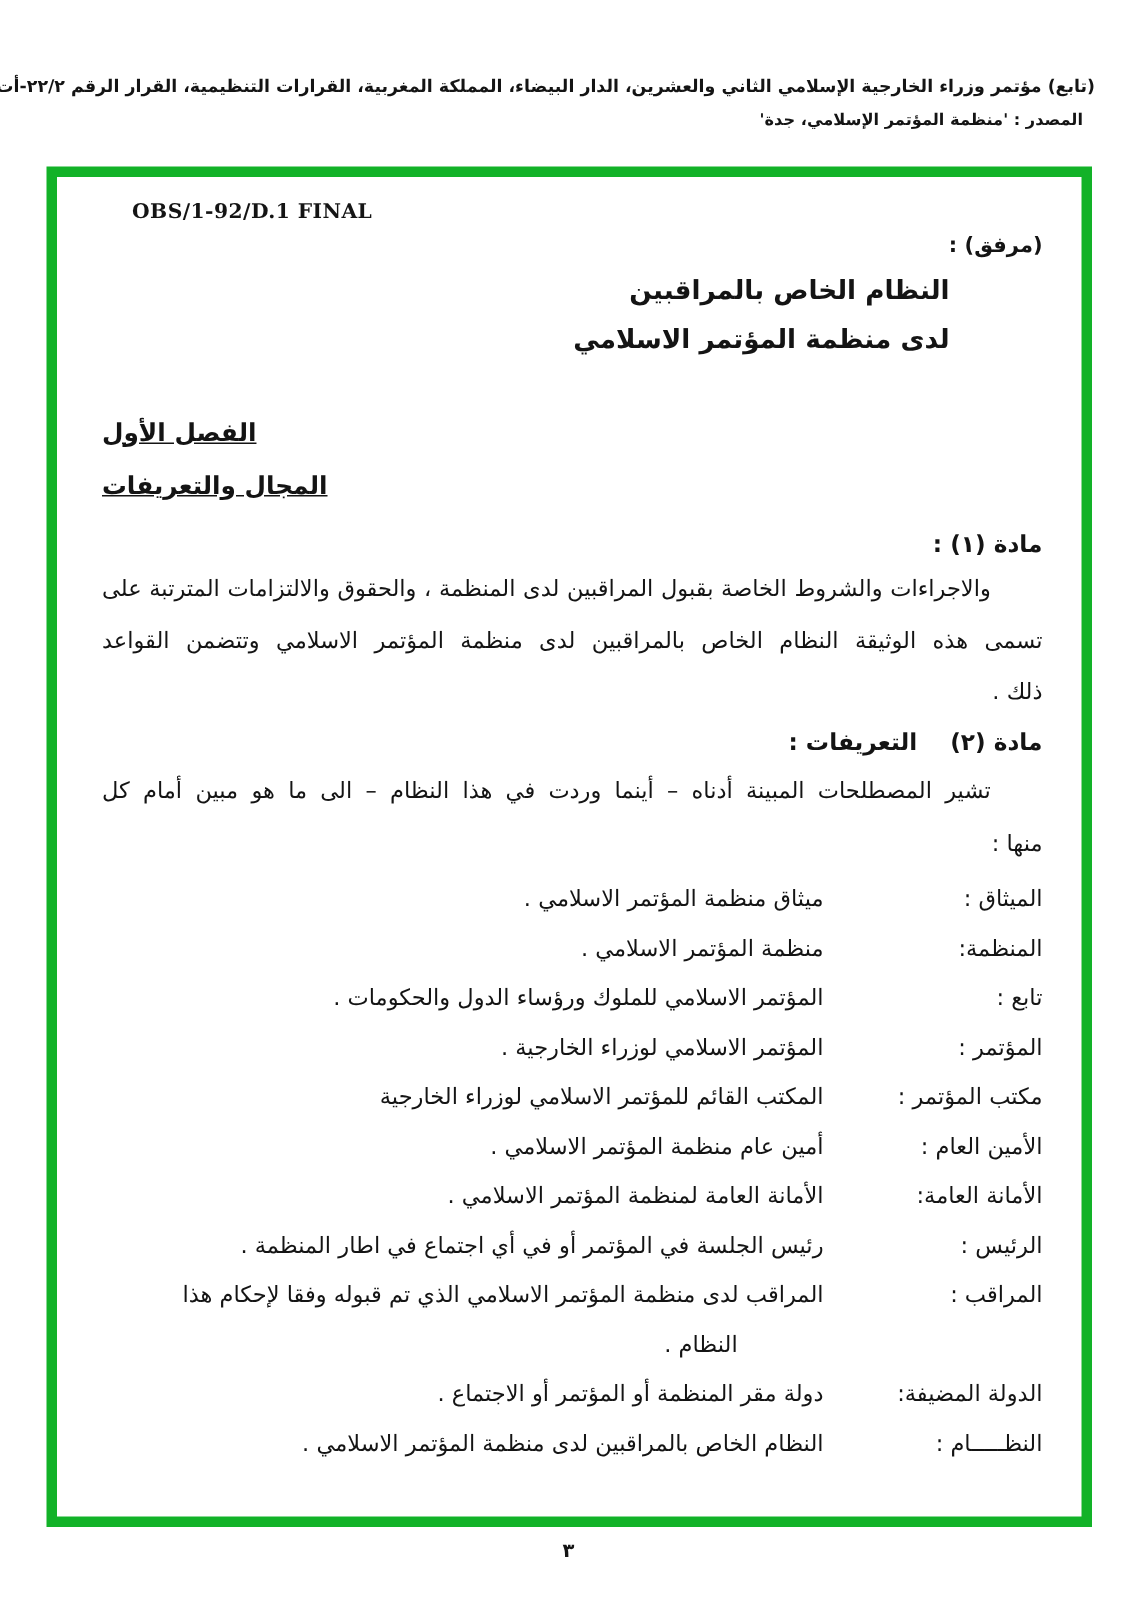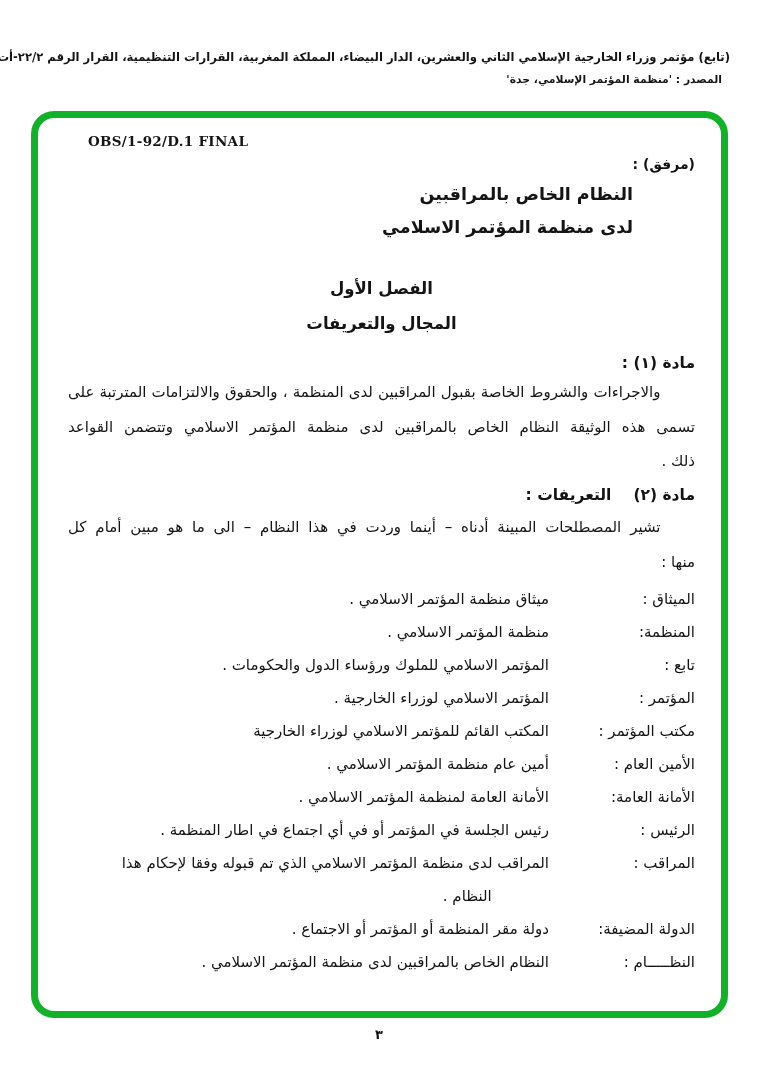--- a/index.html
+++ b/index.html
@@ -30,21 +30,21 @@
     text-align: right;
   }
 
   
   .doc-box {
     box-sizing: border-box;
     margin: 25px 30px 0 31px;
     width: 697px;
     height: 907px;
     border: 7px solid #84cc16;
-    border-radius: 23px;
+    border-radius: 0;
     position: relative;
     padding: 14px 26px 0 30px;
     overflow: hidden;
     background: #ffffff;
   }
 
   .obs {
     position: absolute;
     top: 15px; left: 50px;
     direction: ltr;
@@ -65,24 +65,25 @@
     width: 340px;
     margin: 6px 62px 0 auto;
     text-align: right;
     font-weight: bold;
     font-size: 17.5px;
     line-height: 1.9;
   }
 
   .chapter {
     margin-top: 26px;
-    text-align: center;
+    text-align: left;
     font-weight: bold;
     font-size: 16.5px;
     line-height: 2.15;
+    text-decoration: underline;
   }
 
   .art-label {
     margin-top: 10px;
     font-weight: bold;
     font-size: 15.5px;
     line-height: 1.55;
   }
 
   .jpara { font-size: 15px; line-height: 2.3; }

